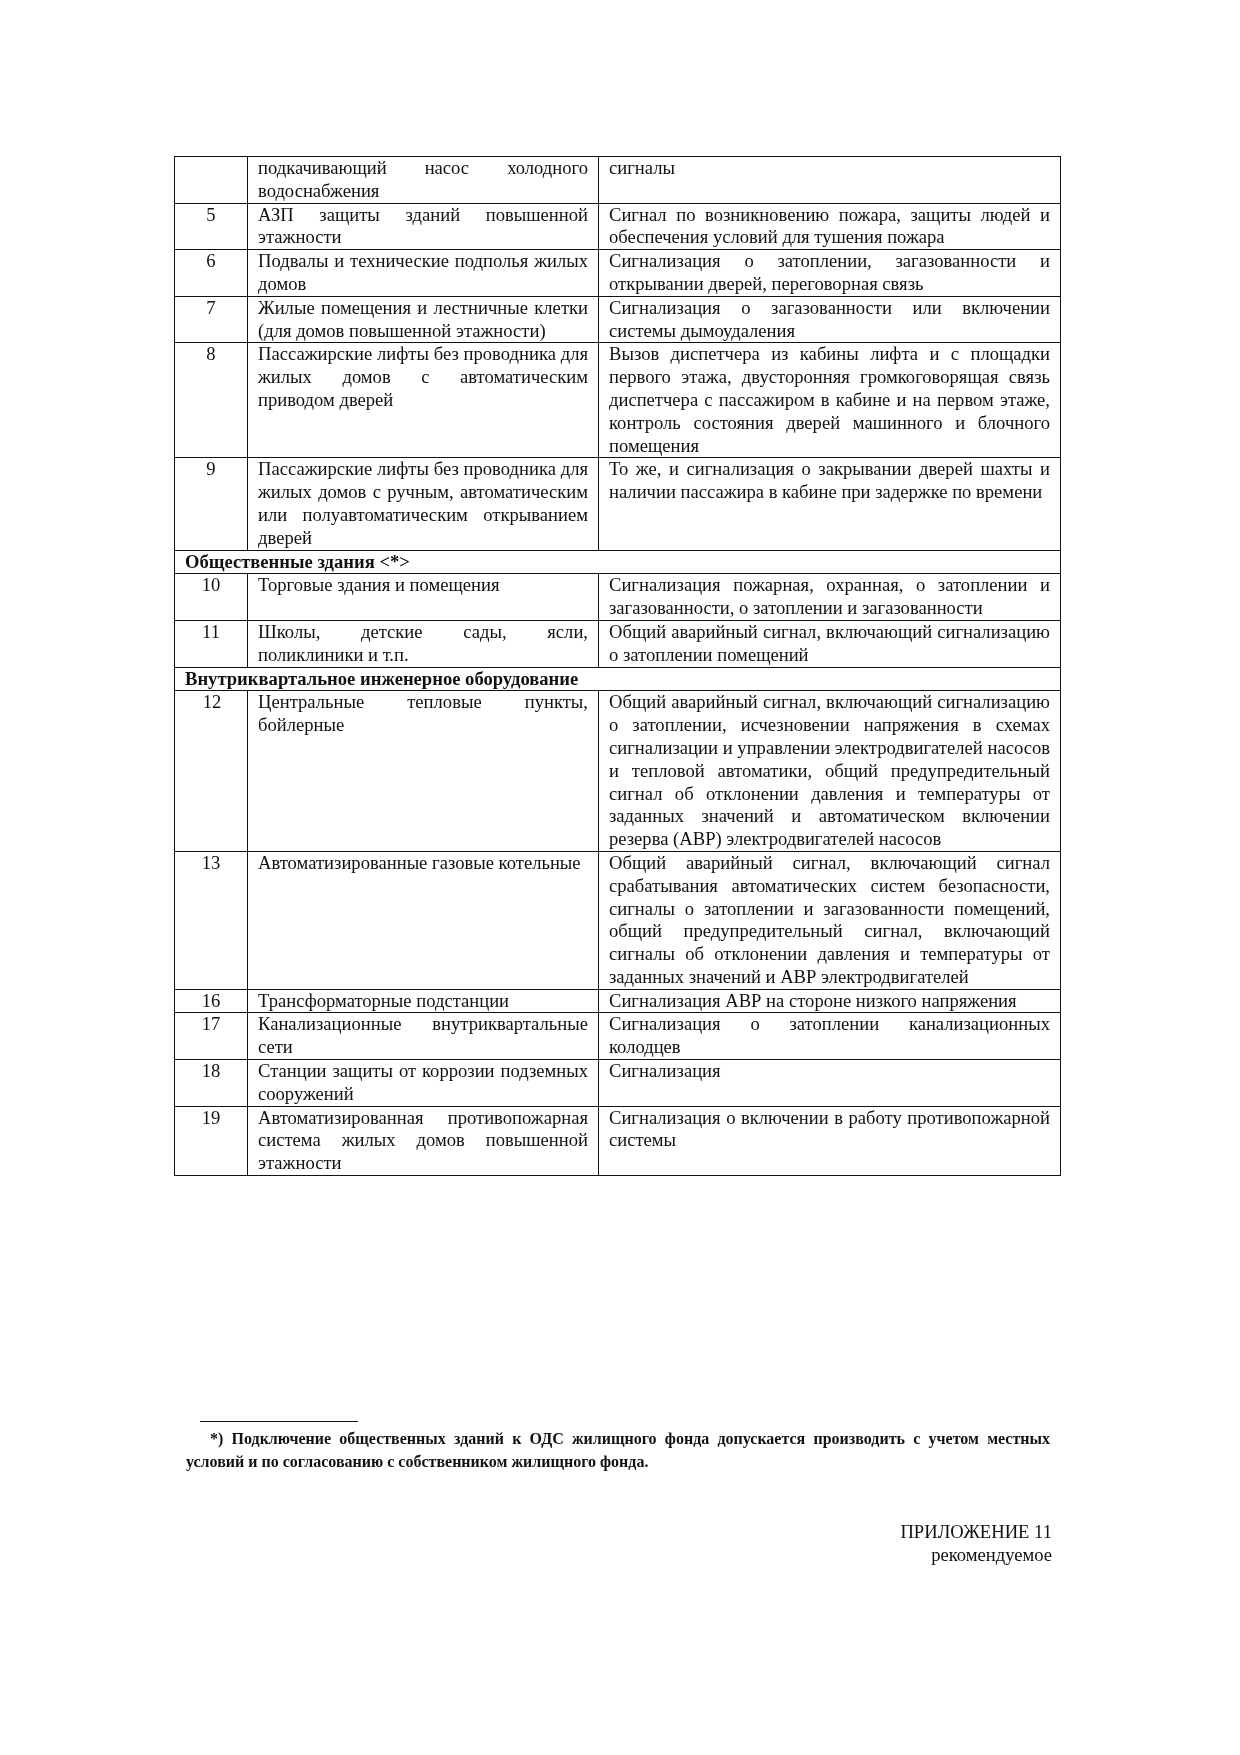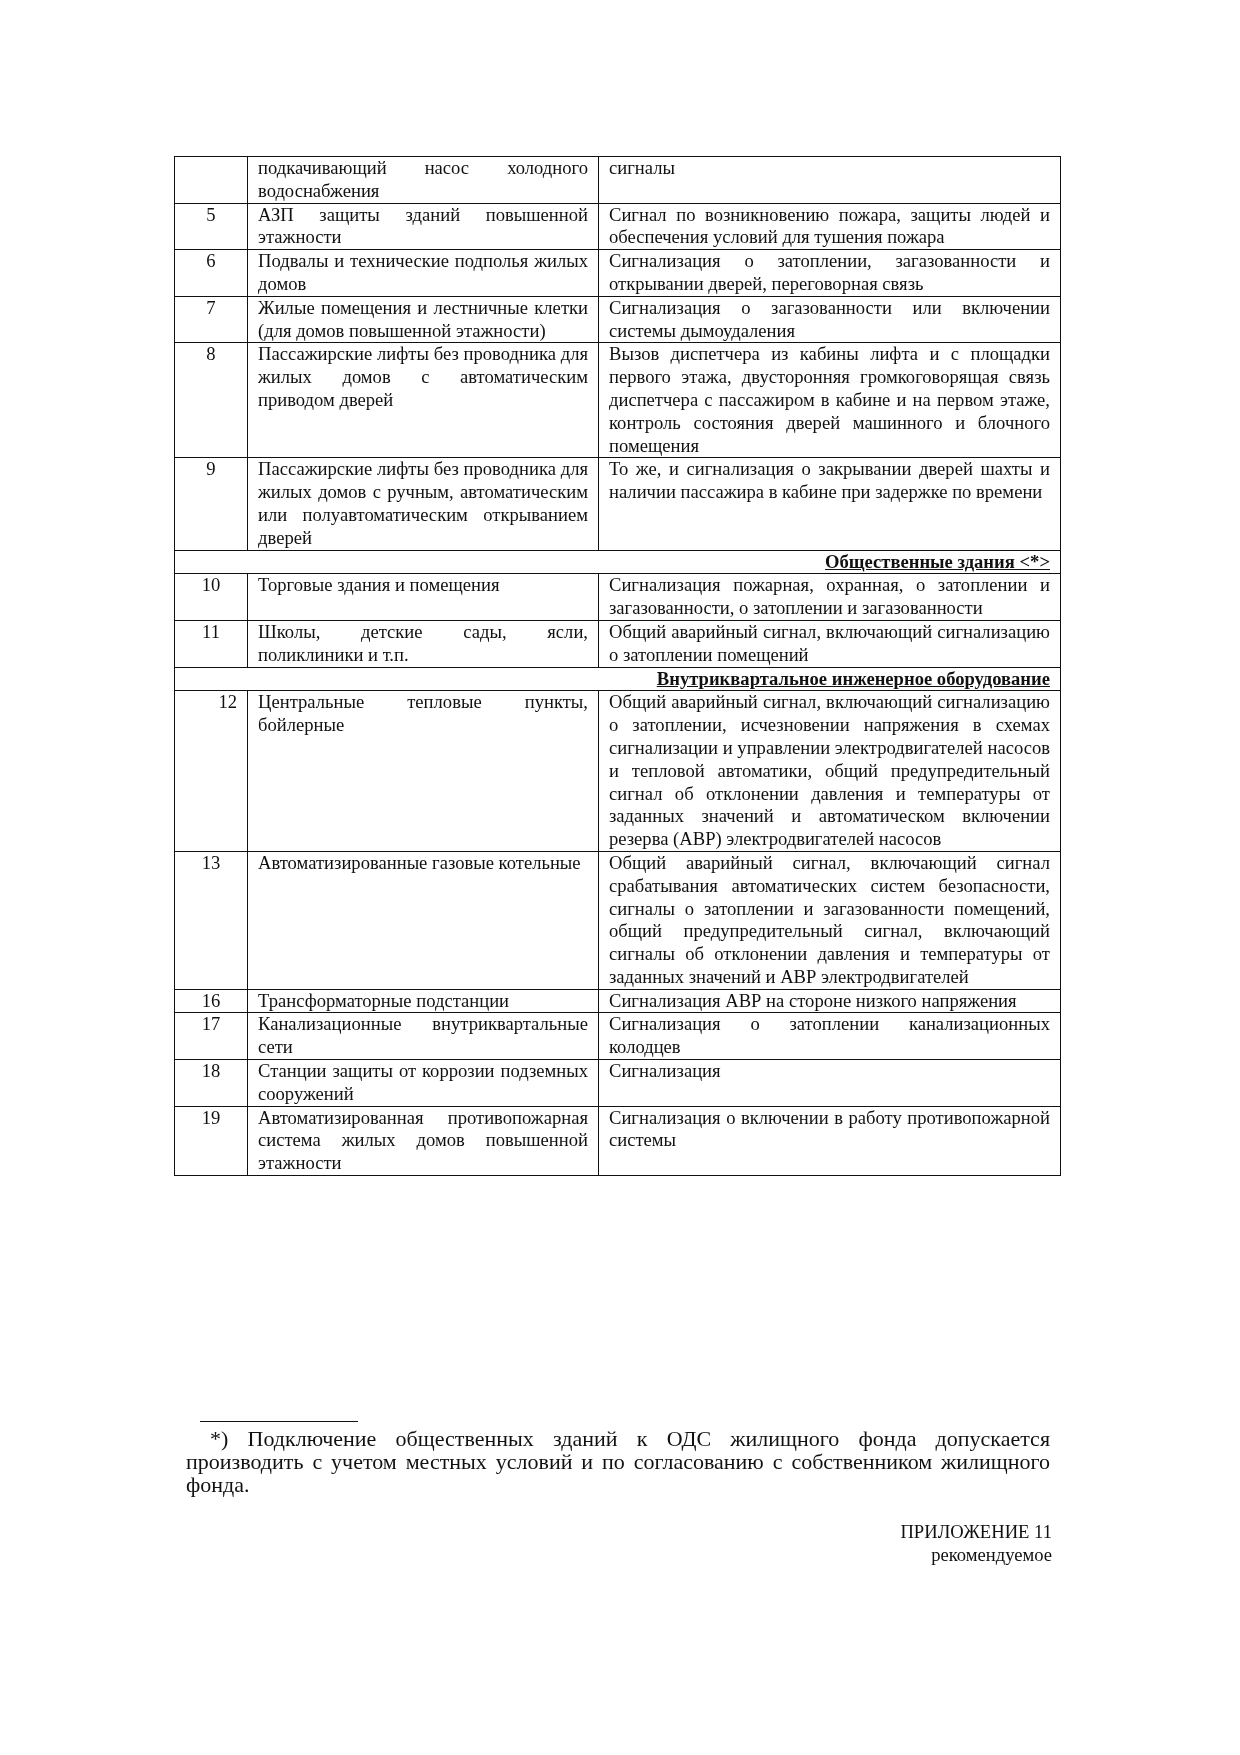--- a/index.html
+++ b/index.html
@@ -3,24 +3,24 @@
 <meta charset="utf-8">
 <style>
   html, body { margin: 0; padding: 0; background: #ffffff; }
   body { width: 1240px; height: 1755px; position: relative; font-family: "Liberation Serif", "DejaVu Serif", serif; color: #111; }
   .page { position: absolute; left: 0; top: 6px; width: 1240px; height: 1755px; }
   table.main { position: absolute; left: 174px; top: 150px; width: 887px; border-collapse: collapse; font-size: 18.6px; line-height: 22.8px; }
   table.main td { border: 1.5px solid #111; vertical-align: top; padding: 0 10px 0 10px; }
   td.num { width: 50px; text-align: center; padding: 0 6px; }
   td.obj { width: 330px; text-align: justify; }
   td.sig { text-align: justify; }
-  td.section { text-align: right; font-weight: bold; padding: 0; text-decoration: underline; }
-  td.num.left { text-align: right; padding-left: 12px; }
+  td.section { text-align: left; font-weight: bold; padding: 0; }
+  td.num.left { text-align: center; padding-left: 12px; }
   .fn-rule { position: absolute; left: 200px; top: 1415px; width: 158px; border-top: 1px solid #111; }
-  .footnote { position: absolute; left: 186px; top: 1421px; width: 864px; font-size: 22px; line-height: 23px; text-align: justify; text-indent: 24px; }
+  .footnote { position: absolute; left: 186px; top: 1421px; width: 864px; font-size: 16px; line-height: 23px; text-align: justify; text-indent: 24px; font-weight: bold; }
   .appendix { position: absolute; right: 188px; top: 1514px; text-align: right; font-size: 18.6px; line-height: 23px; }
   .appendix div { white-space: nowrap; margin-left: 8px; }
 </style>
 </head>
 <body>
 
 <div class="page">
 
   <table class="main">
     <tbody>

